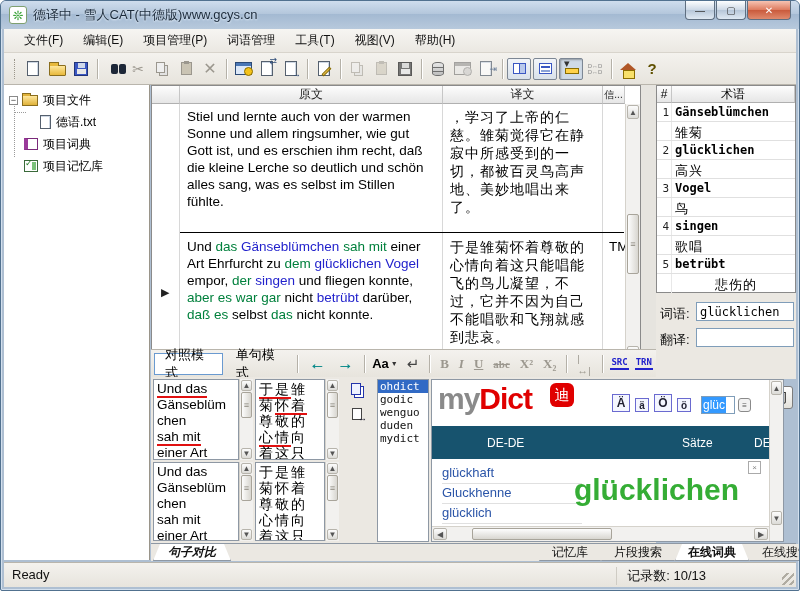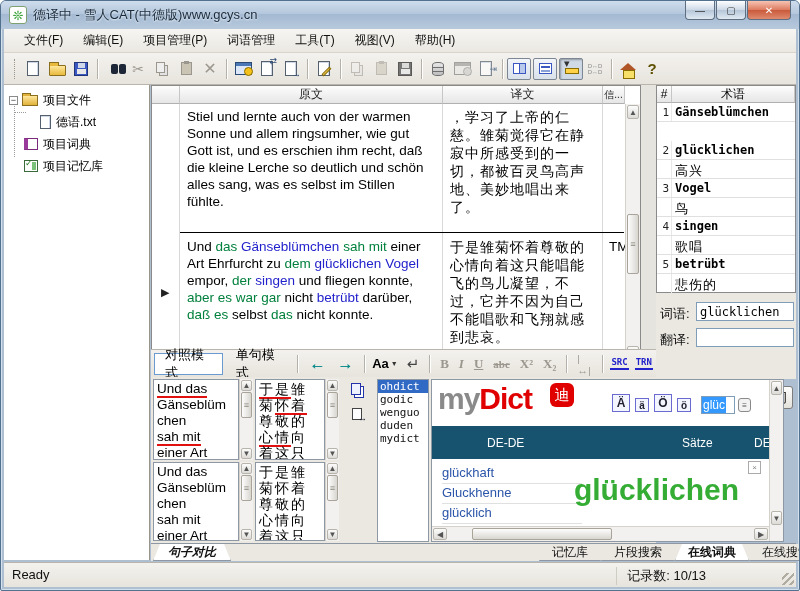--- a/index.html
+++ b/index.html
@@ -373,20 +373,24 @@
 
   <div id="right-gap"></div>
 
   <div id="terms">
     <div class="th" style="left:0;width:15px;">#</div>
     <div class="th" style="left:15px;right:0;">术语</div>
     <div class="trow" style="top:17px;">
         <span class="tnum">1</span>
         <span class="tde">Gänseblümchen</span>
       </div>
+    <div class="trow" style="top:36px;">
+        <span class="tnum"></span>
+        <span class="tzh">雏菊</span>
+      </div>
     <div class="trow" style="top:55px;">
         <span class="tnum">2</span>
         <span class="tde">glücklichen</span>
       </div>
     <div class="trow" style="top:74px;">
         <span class="tnum"></span>
         <span class="tzh">高兴</span>
       </div>
     <div class="trow" style="top:93px;">
         <span class="tnum">3</span>
@@ -401,21 +405,21 @@
         <span class="tde">singen</span>
       </div>
     <div class="trow" style="top:150px;">
         <span class="tnum"></span>
         <span class="tzh">歌唱</span>
       </div>
     <div class="trow" style="top:169px;">
         <span class="tnum">5</span>
         <span class="tde">betrübt</span>
       </div>
-    <div class="trow" style="top:188px;border-bottom:none;">
+    <div class="trow" style="top:188px;border-bottom:none;gap:40px;">
         <span class="tnum"></span>
         <span class="tzh">悲伤的</span>
       </div>
   </div>
 
   <div id="term-form">
     <span class="tf-label" style="left:4px;top:12px;">词语:</span>
     <input class="tf-input" style="left: 40px; top: 9px;" value="glücklichen">
     <span class="tf-label" style="left:4px;top:38px;">翻译:</span>
     <input class="tf-input" style="left: 40px; top: 35px;" value="">

